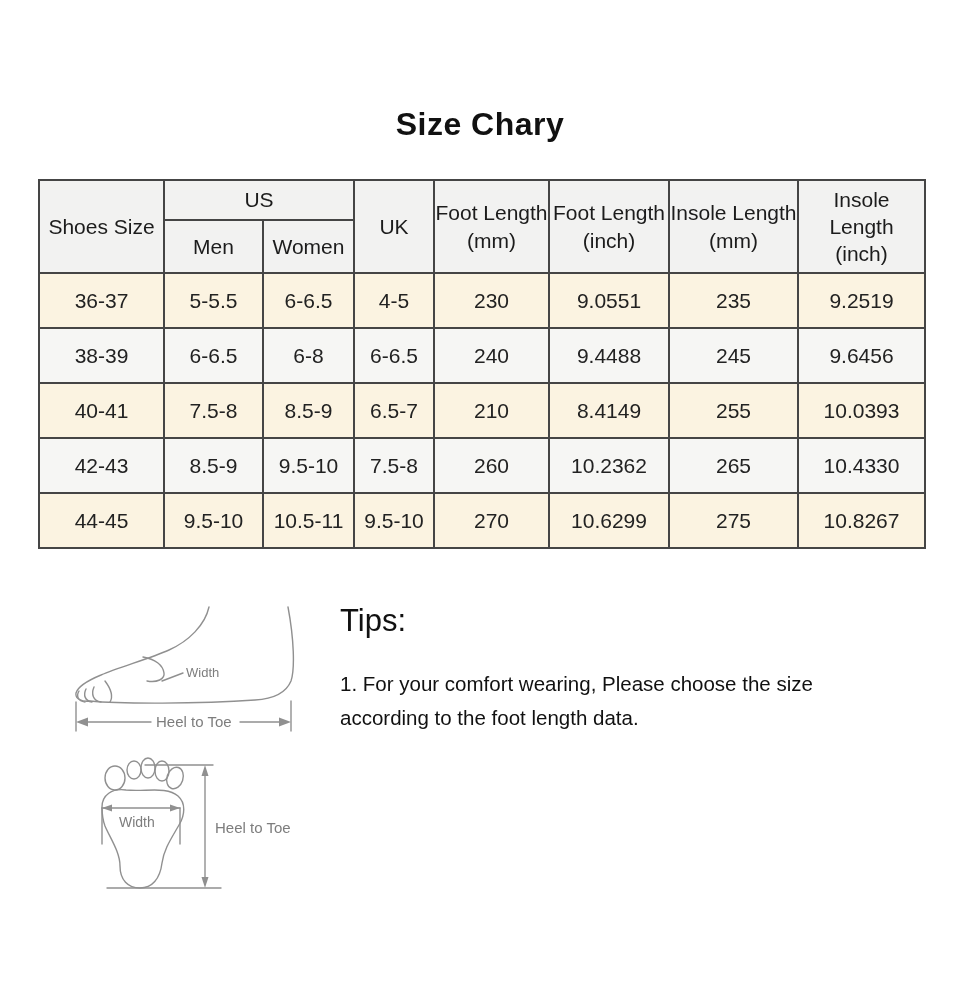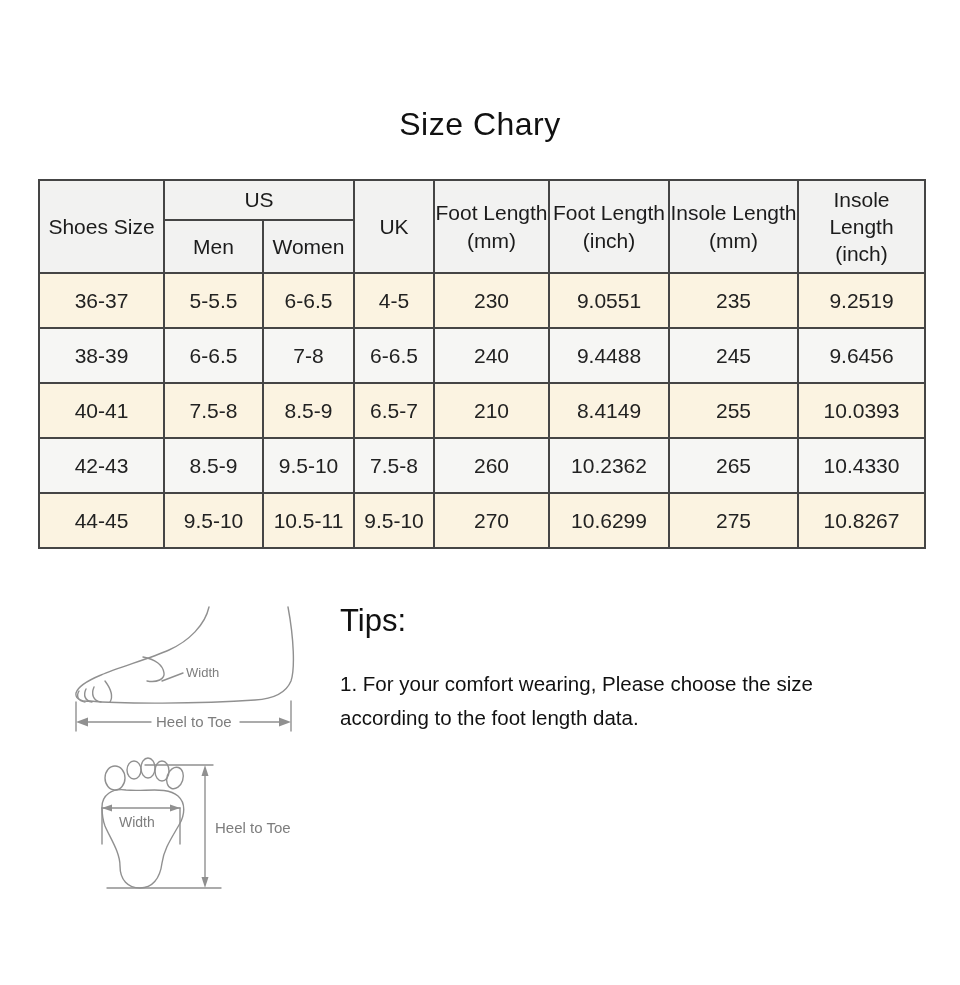--- a/index.html
+++ b/index.html
@@ -13,21 +13,21 @@
   }
   .page { width: 960px; height: 985px; position: relative; }
 
   
   .title {
     margin: 0;
     padding-top: 106px;
     padding-bottom: 36px;
     text-align: center;
     font-size: 32px;
-    font-weight: 400;
+    font-weight: 700;
     color: #111111;
     letter-spacing: 0.5px;
   }
 
   
   table.size-chart {
     border-collapse: collapse;
     table-layout: fixed;
     margin-left: 38px;
     width: 886px;
@@ -137,21 +137,21 @@
           <td>6-6.5</td>
           <td>4-5</td>
           <td>230</td>
           <td>9.0551</td>
           <td>235</td>
           <td>9.2519</td>
         </tr>
         <tr>
           <td>38-39</td>
           <td>6-6.5</td>
-          <td>7-8</td>
+          <td>6-8</td>
           <td>6-6.5</td>
           <td>240</td>
           <td>9.4488</td>
           <td>245</td>
           <td>9.6456</td>
         </tr>
         <tr>
           <td>40-41</td>
           <td>7.5-8</td>
           <td>8.5-9</td>

